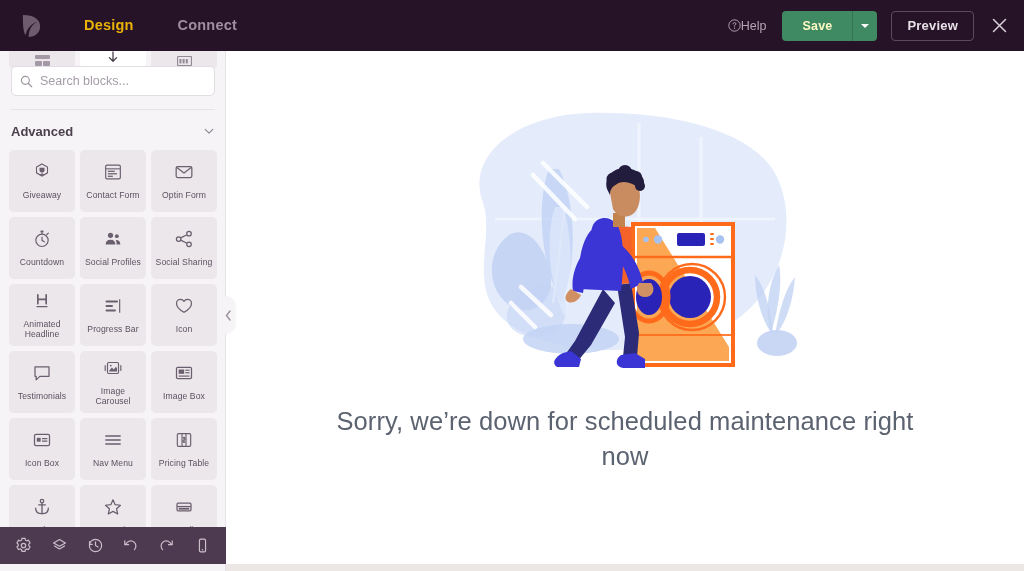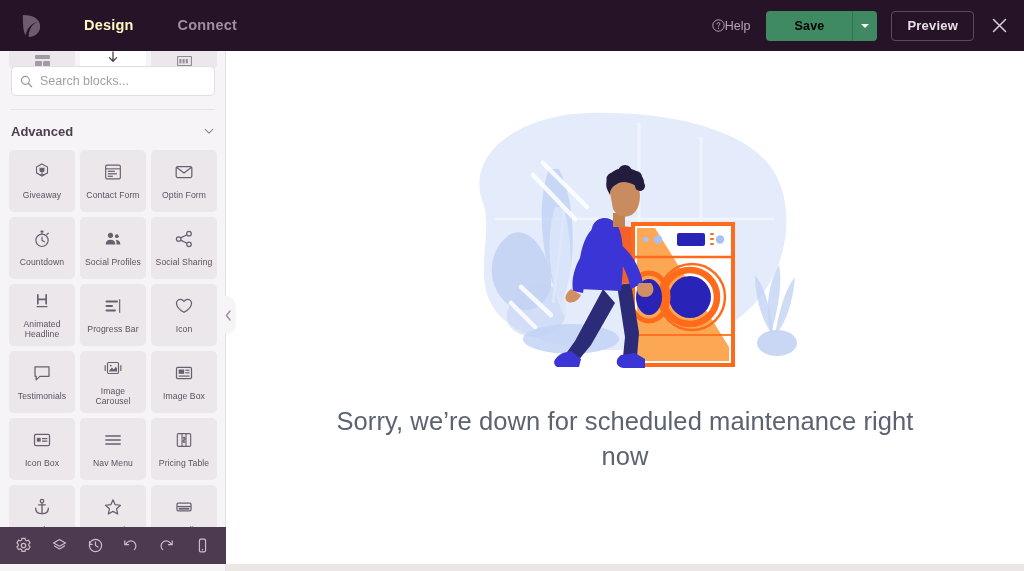--- a/index.html
+++ b/index.html
@@ -19,36 +19,36 @@
     z-index: 40;
   }
   .logo-wrap { width: 62px; display:flex; align-items:center; justify-content:center; }
   .logo { width: 23px; height: 25px; opacity: .82; }
   .nav { display: flex; align-items: center; height: 51px; }
   .nav-item {
     font-size: 14.5px; font-weight: bold; letter-spacing: .2px;
     padding: 0 22px; height: 51px; line-height: 51px;
     color: #a08ea0; cursor: pointer; white-space: nowrap;
   }
-  .nav-item.active { color: #fef9c3; }
+  .nav-item.active { color: #eab308; }
   .header-right {
     margin-left: auto; display: flex; align-items: center;
     padding-right: 13px; gap: 0;
   }
   .help-btn {
     display:flex; align-items:center; gap:0;
     color:#b5a5b5; font-size:12.5px; cursor:pointer;
     margin-right: 16px;
   }
   .help-icon { width:13px; height:13px; display:block; }
   .save-group { display:flex; align-items:stretch; height:30px; margin-right:14px; }
   .save-btn {
-    background:#3f8a63; color:#000000; font-size:12.5px; font-weight:bold;
+    background:#3f8a63; color:#fef9c3; font-size:12.5px; font-weight:bold;
     border:none; border-radius:4px 0 0 4px;
-    padding:0 28px; cursor:pointer; letter-spacing:.2px;
+    padding:0 20px; cursor:pointer; letter-spacing:.2px;
   }
   .save-caret {
     background:#3f8a63; border:none; border-left:1px solid #347354;
     border-radius:0 4px 4px 0; width:25px; cursor:pointer;
     display:flex; align-items:center; justify-content:center;
   }
   .caret-tri {
     width:0;height:0;border-left:4px solid transparent;border-right:4px solid transparent;
     border-top:4.5px solid #fff;
   }

